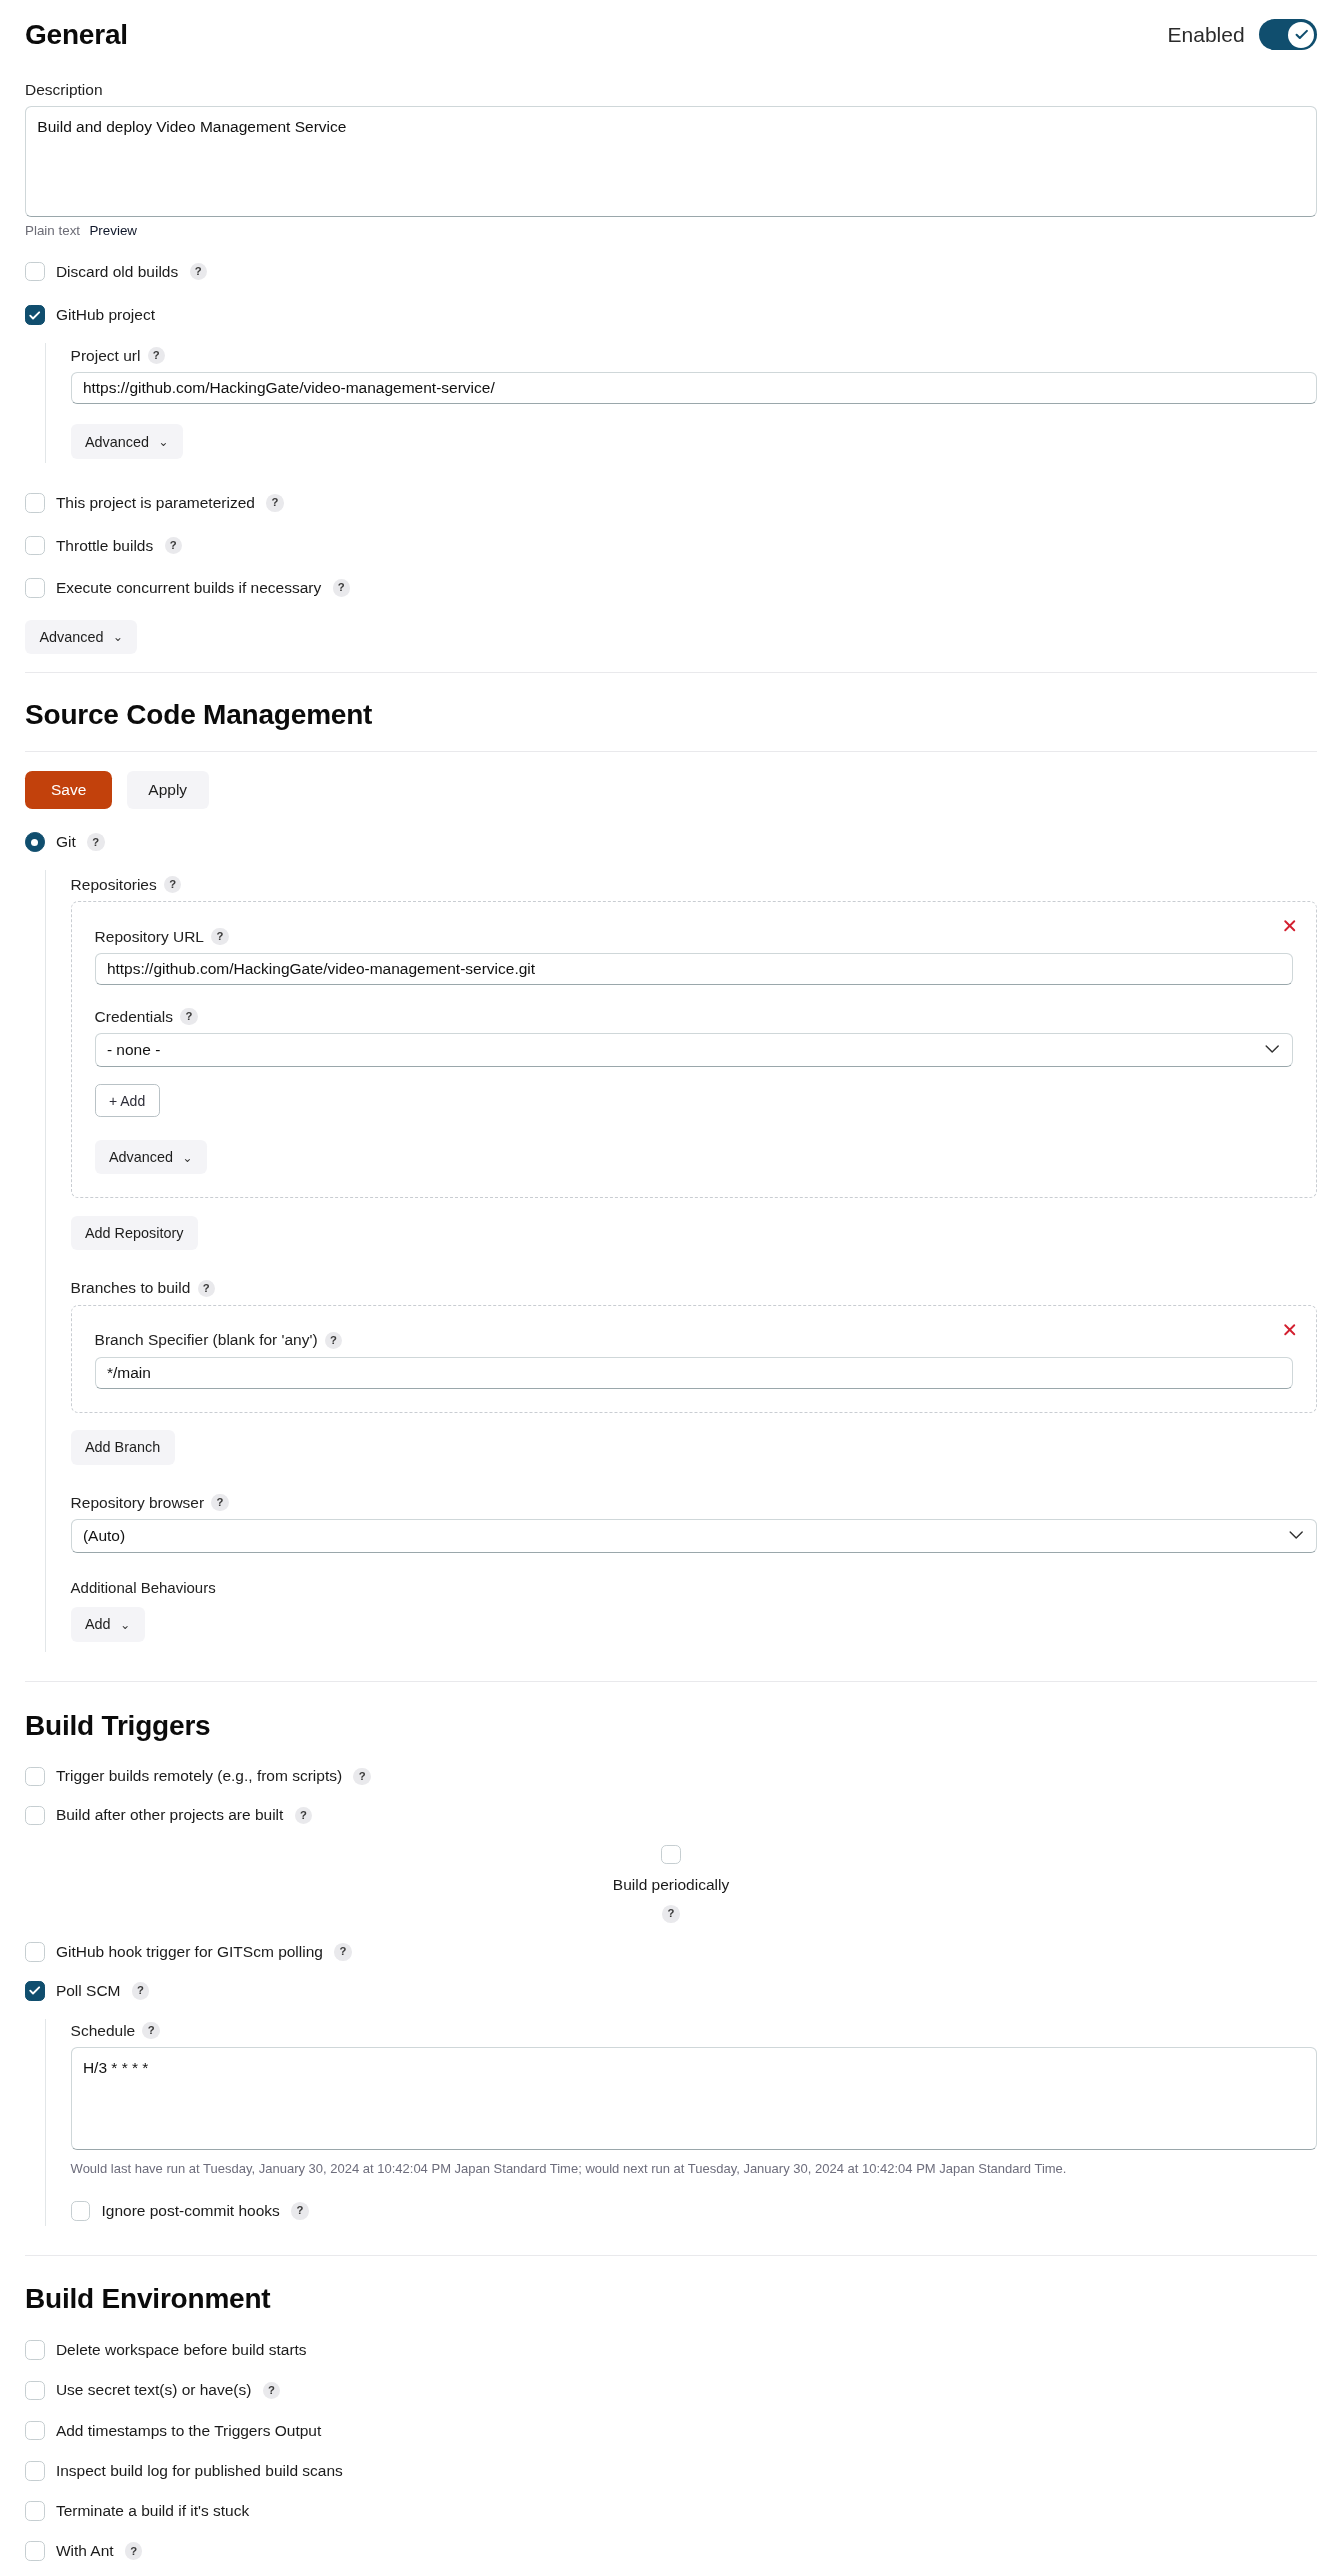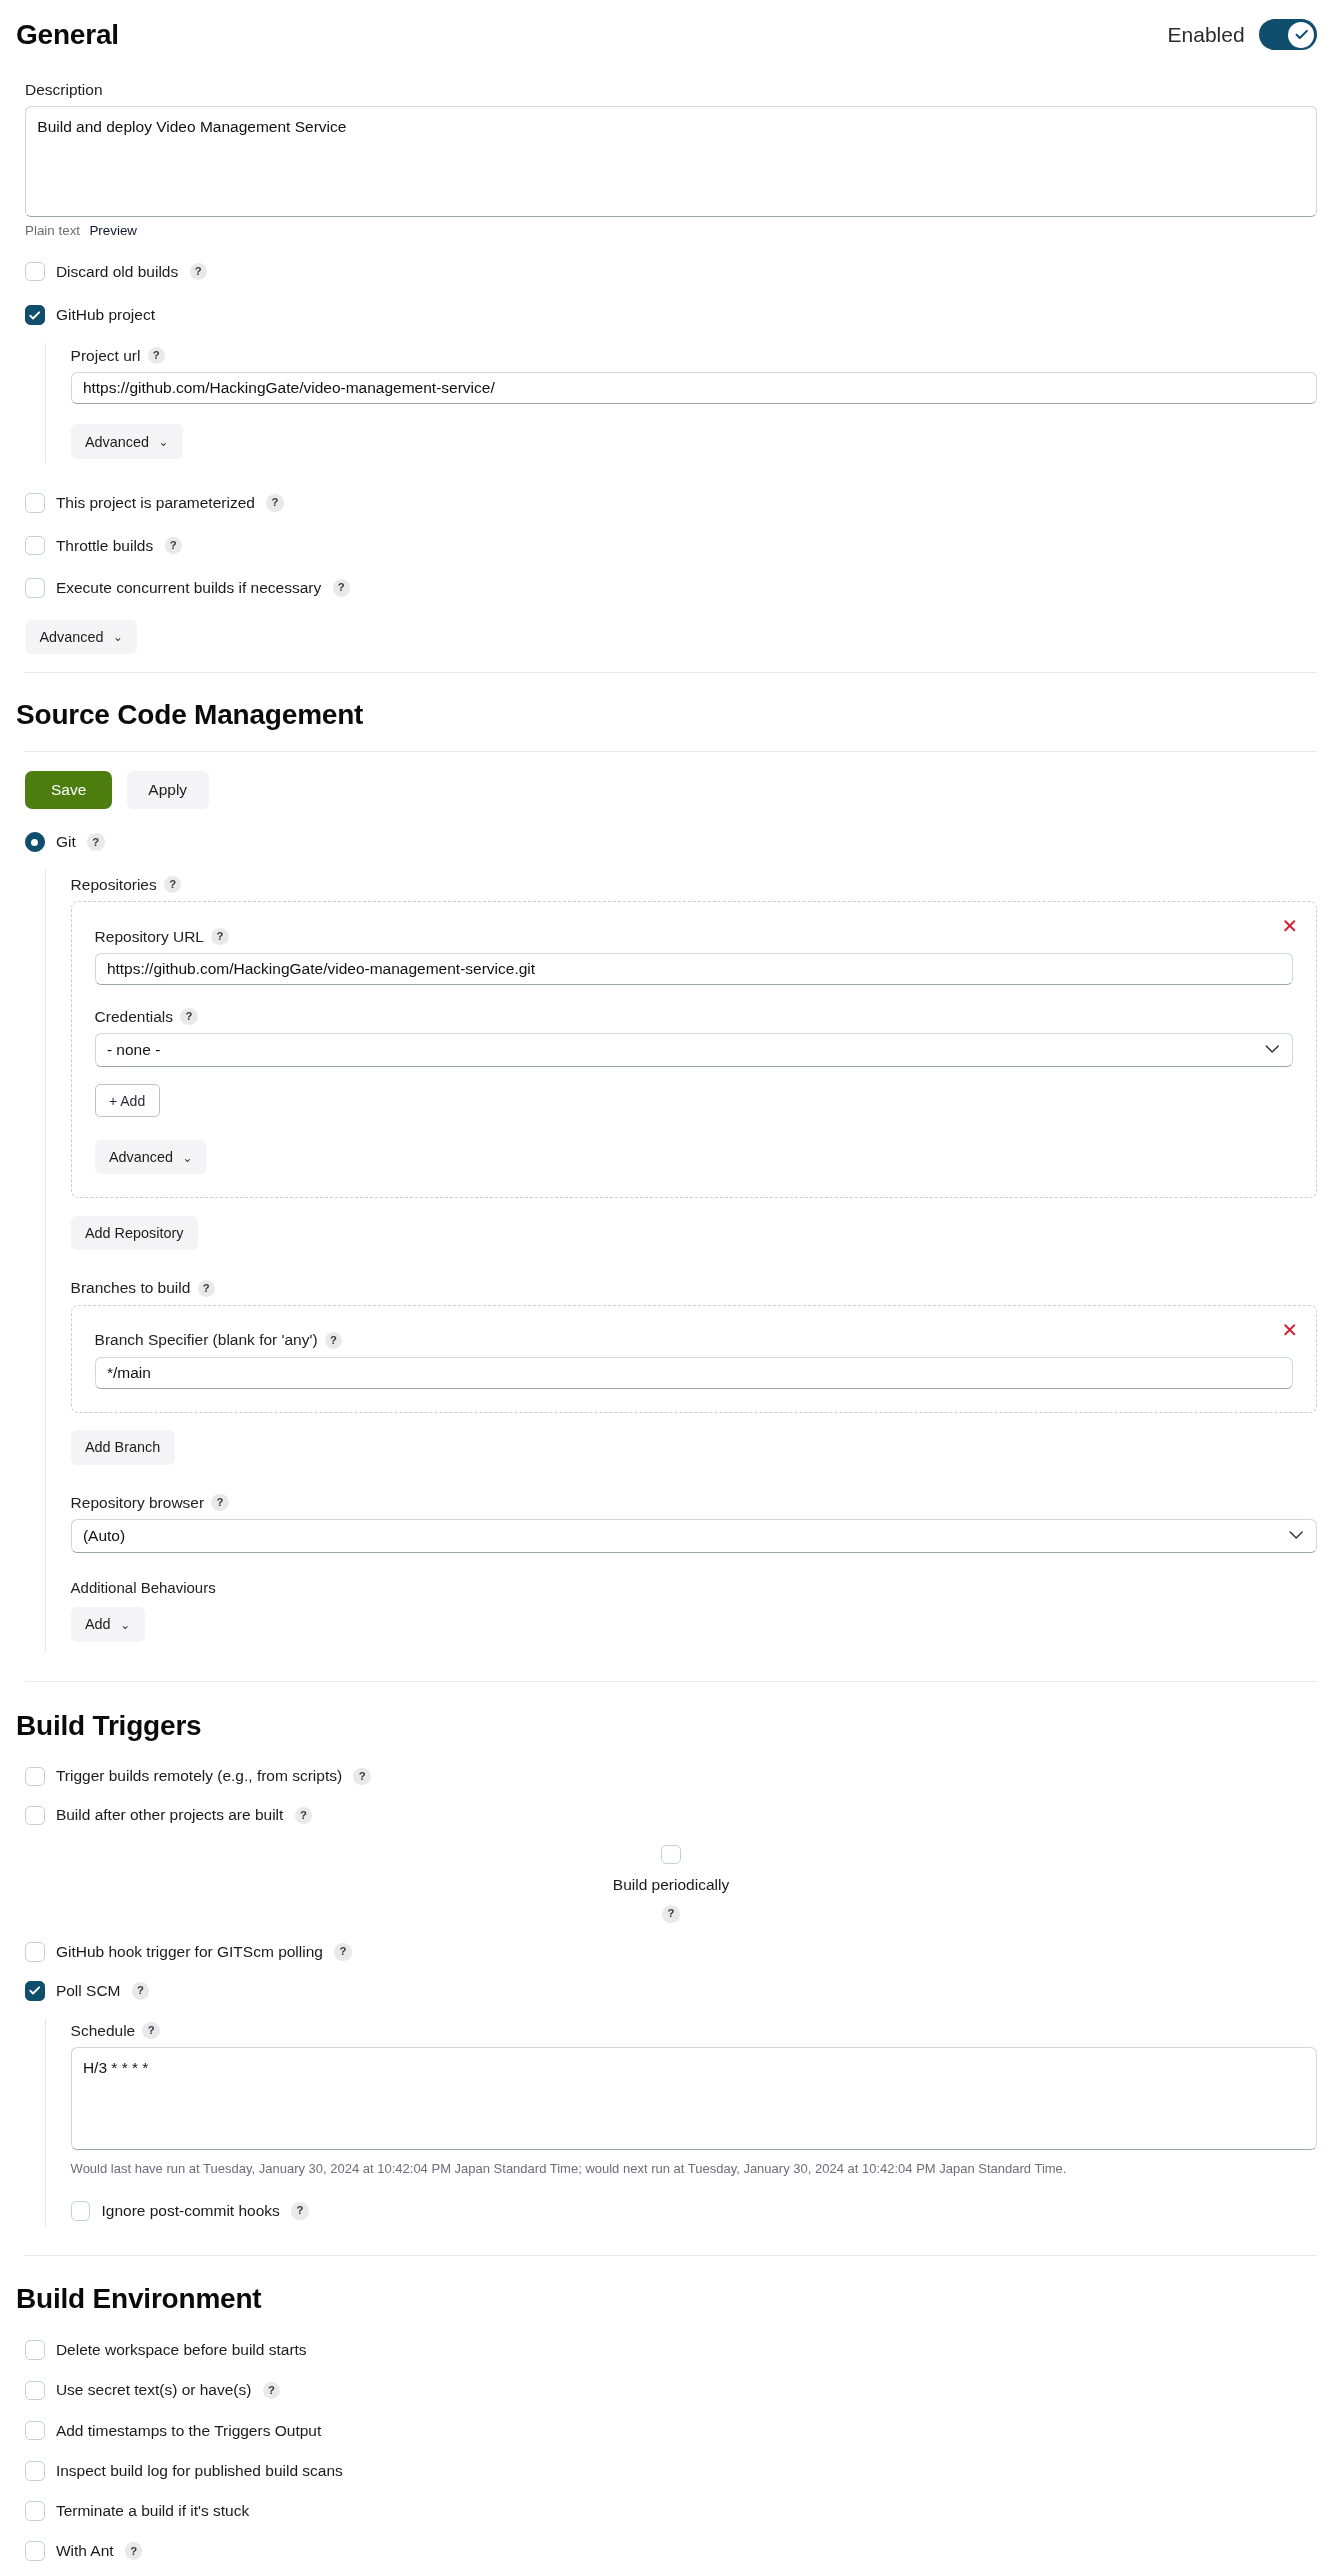--- a/index.html
+++ b/index.html
@@ -15,21 +15,21 @@
     -webkit-font-smoothing: antialiased;
   }
   .page { width: 1342px; padding: 0 0 41px 0; }
 
   
   .section-head {
     font-size: 28px;
     font-weight: 700;
     letter-spacing: -0.2px;
     color: #0b0b0b;
-    padding: 0 0 0 16px;
+    padding: 0 0 0 25px;
   }
   .hr {
     height: 0.5px; background: #e9e9ec;
     margin: 17.5px 25px 0 25px;
   }
 
   
   .toggle-wrap { display: flex; align-items: center; gap: 14.4px; }
   .toggle-label { font-size: 21px; color: #2b2b2b; }
   .toggle {
@@ -113,21 +113,21 @@
   
   .btn-soft {
     display: inline-flex; align-items: center; gap: 9.3px;
     background: #f4f4f7; border: none; border-radius: 6.2px;
     font-size: 14.4px; color: #1d1d1d;
     padding: 9.3px 14.4px; cursor: pointer;
     font-family: "Liberation Sans", sans-serif;
   }
   .btn-primary {
     display: inline-flex; align-items: center; justify-content: center;
-    background: #4d7c0f; color: #fff; border: none; border-radius: 7.2px;
+    background: #c2410c; color: #fff; border: none; border-radius: 7.2px;
     font-size: 15.5px; padding: 10.3px 26px; cursor: pointer;
     font-family: "Liberation Sans", sans-serif;
   }
   .btn-outline {
     display: inline-flex; align-items: center; gap: 6.2px;
     background: #fff; border: 1px solid #b9c2c6; border-radius: 5.2px;
     font-size: 14px; color: #2d2d38; padding: 7.2px 13.4px; cursor: pointer;
     font-family: "Liberation Sans", sans-serif;
   }
   .chev-small { font-size: 12.4px; color: #333; }

